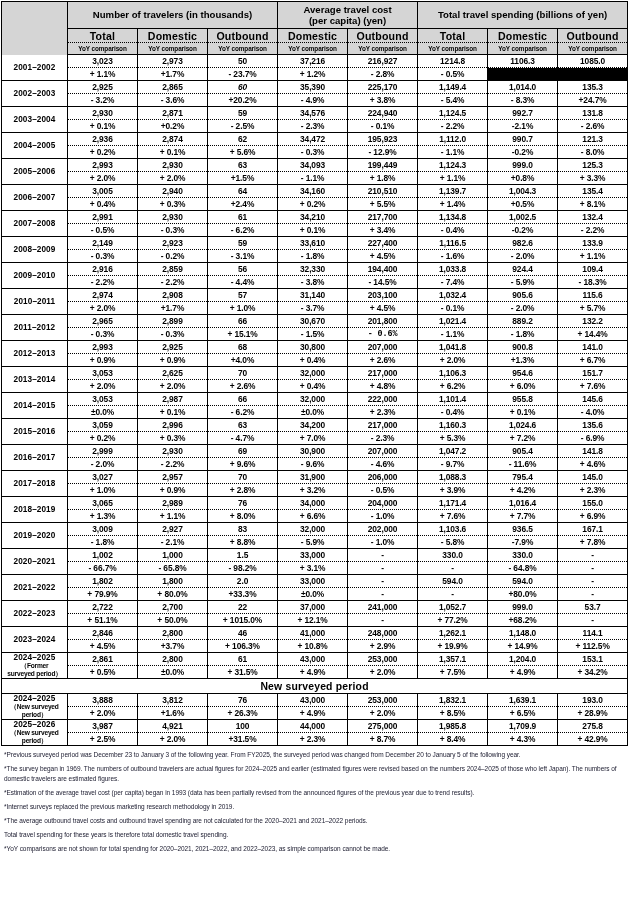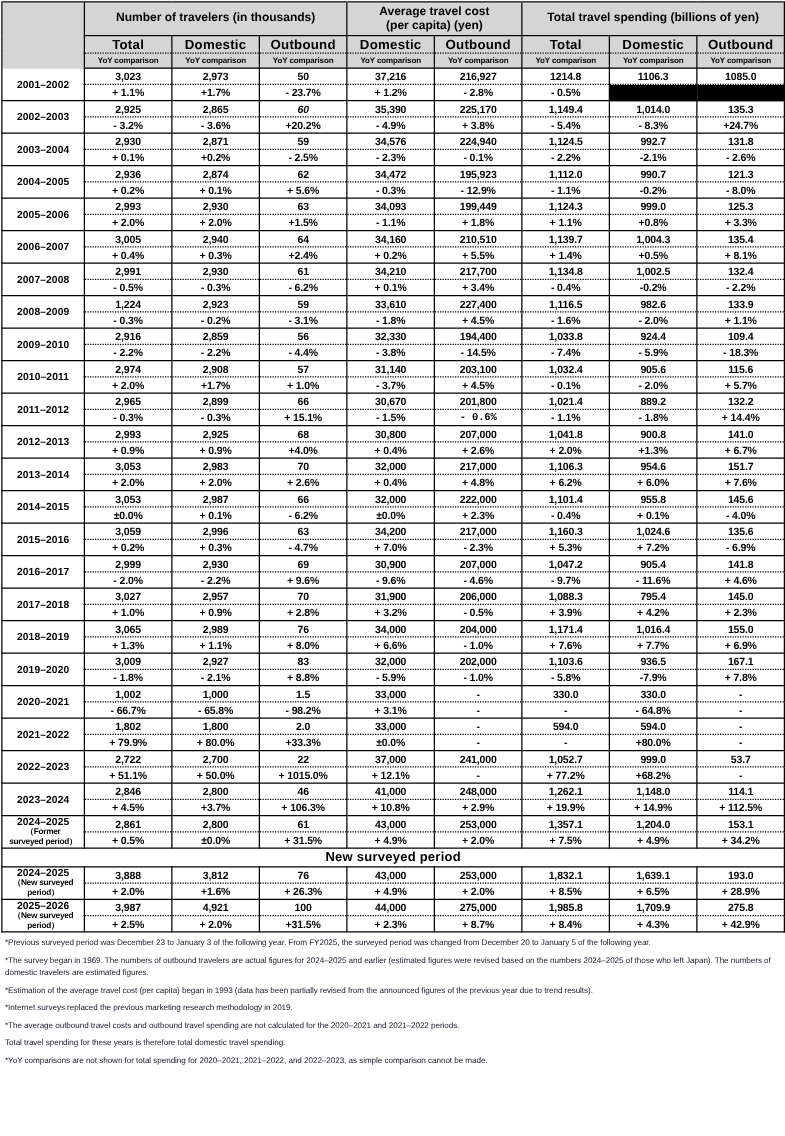--- a/index.html
+++ b/index.html
@@ -329,21 +329,21 @@
           <td class="yoy">- 0.3%</td>
           <td class="yoy" style="border-right: 1.6px solid rgb(0, 0, 0);">- 6.2%</td>
           <td class="yoy">+ 0.1%</td>
           <td class="yoy" style="border-right: 1.6px solid rgb(0, 0, 0);">+ 3.4%</td>
           <td class="yoy">- 0.4%</td>
           <td class="yoy">-0.2%</td>
           <td class="yoy">- 2.2%</td>
         </tr>
         <tr class="val-row">
           <td class="year" rowspan="2" style="border-bottom: 1.3px solid rgb(0, 0, 0);"><span>2008–2009</span></td>
-          <td class="val">1,224</td>
+          <td class="val">2,149</td>
           <td class="val">2,923</td>
           <td class="val" style="border-right: 1.6px solid rgb(0, 0, 0);">59</td>
           <td class="val">33,610</td>
           <td class="val" style="border-right: 1.6px solid rgb(0, 0, 0);">227,400</td>
           <td class="val">1,116.5</td>
           <td class="val">982.6</td>
           <td class="val">133.9</td>
         </tr>
         <tr class="yoy-row row-end">
           <td class="yoy">- 0.3%</td>
@@ -435,21 +435,21 @@
           <td class="yoy" style="border-right: 1.6px solid rgb(0, 0, 0);">+4.0%</td>
           <td class="yoy">+ 0.4%</td>
           <td class="yoy" style="border-right: 1.6px solid rgb(0, 0, 0);">+ 2.6%</td>
           <td class="yoy">+ 2.0%</td>
           <td class="yoy">+1.3%</td>
           <td class="yoy">+ 6.7%</td>
         </tr>
         <tr class="val-row">
           <td class="year" rowspan="2" style="border-bottom: 1.3px solid rgb(0, 0, 0);"><span>2013–2014</span></td>
           <td class="val">3,053</td>
-          <td class="val">2,983</td>
+          <td class="val">2,625</td>
           <td class="val" style="border-right: 1.6px solid rgb(0, 0, 0);">70</td>
           <td class="val">32,000</td>
           <td class="val" style="border-right: 1.6px solid rgb(0, 0, 0);">217,000</td>
           <td class="val">1,106.3</td>
           <td class="val">954.6</td>
           <td class="val">151.7</td>
         </tr>
         <tr class="yoy-row row-end">
           <td class="yoy">+ 2.0%</td>
           <td class="yoy">+ 2.0%</td>

